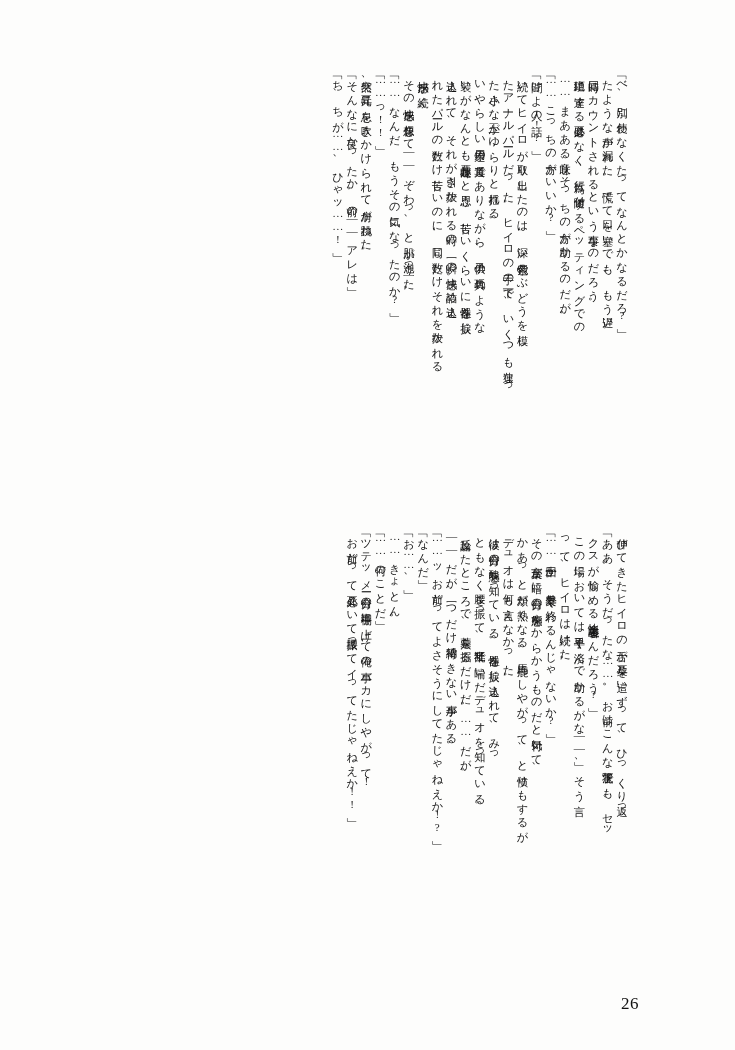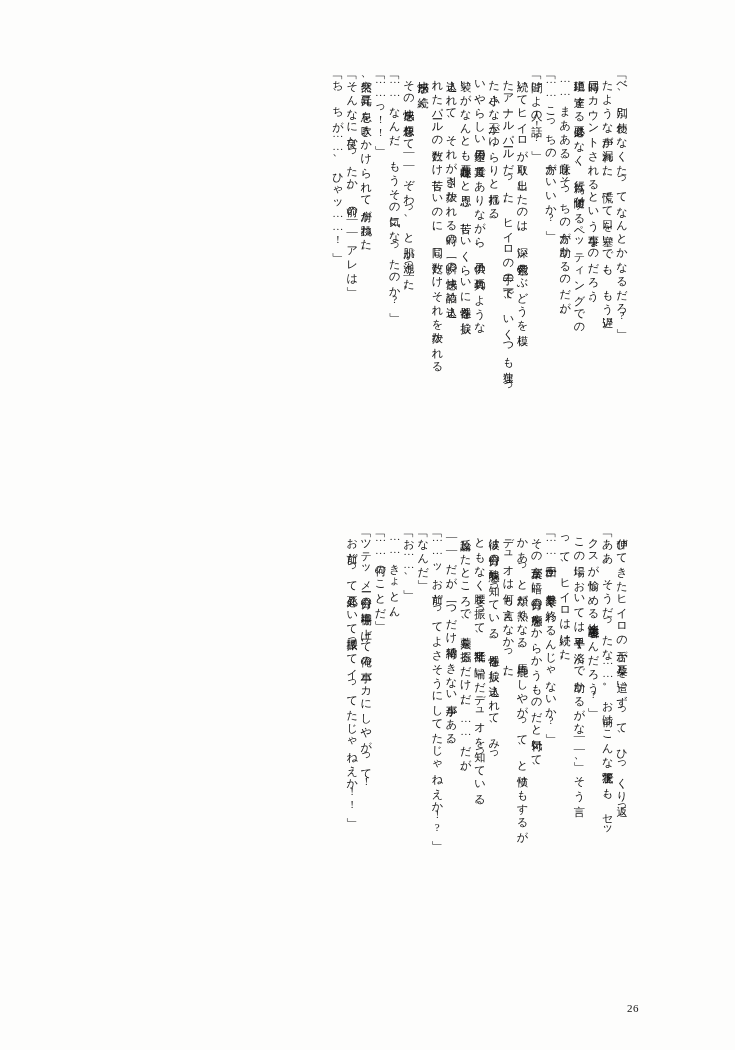--- a/index.html
+++ b/index.html
@@ -52,21 +52,21 @@
     right: 108px;
     top: 530px;
   }
   #block-lower .vcol { height: 395px; }
 
   
   .page-number {
     position: absolute;
     right: 96px;
     bottom: 36px;
-    font-size: 11px;
+    font-size: 17px;
     font-family: "Liberation Serif", "DejaVu Serif", serif;
     color: #111111;
     letter-spacing: 0.5px;
   }
 </style>
 </head>
 <body>
 
 <div class="page">
 

